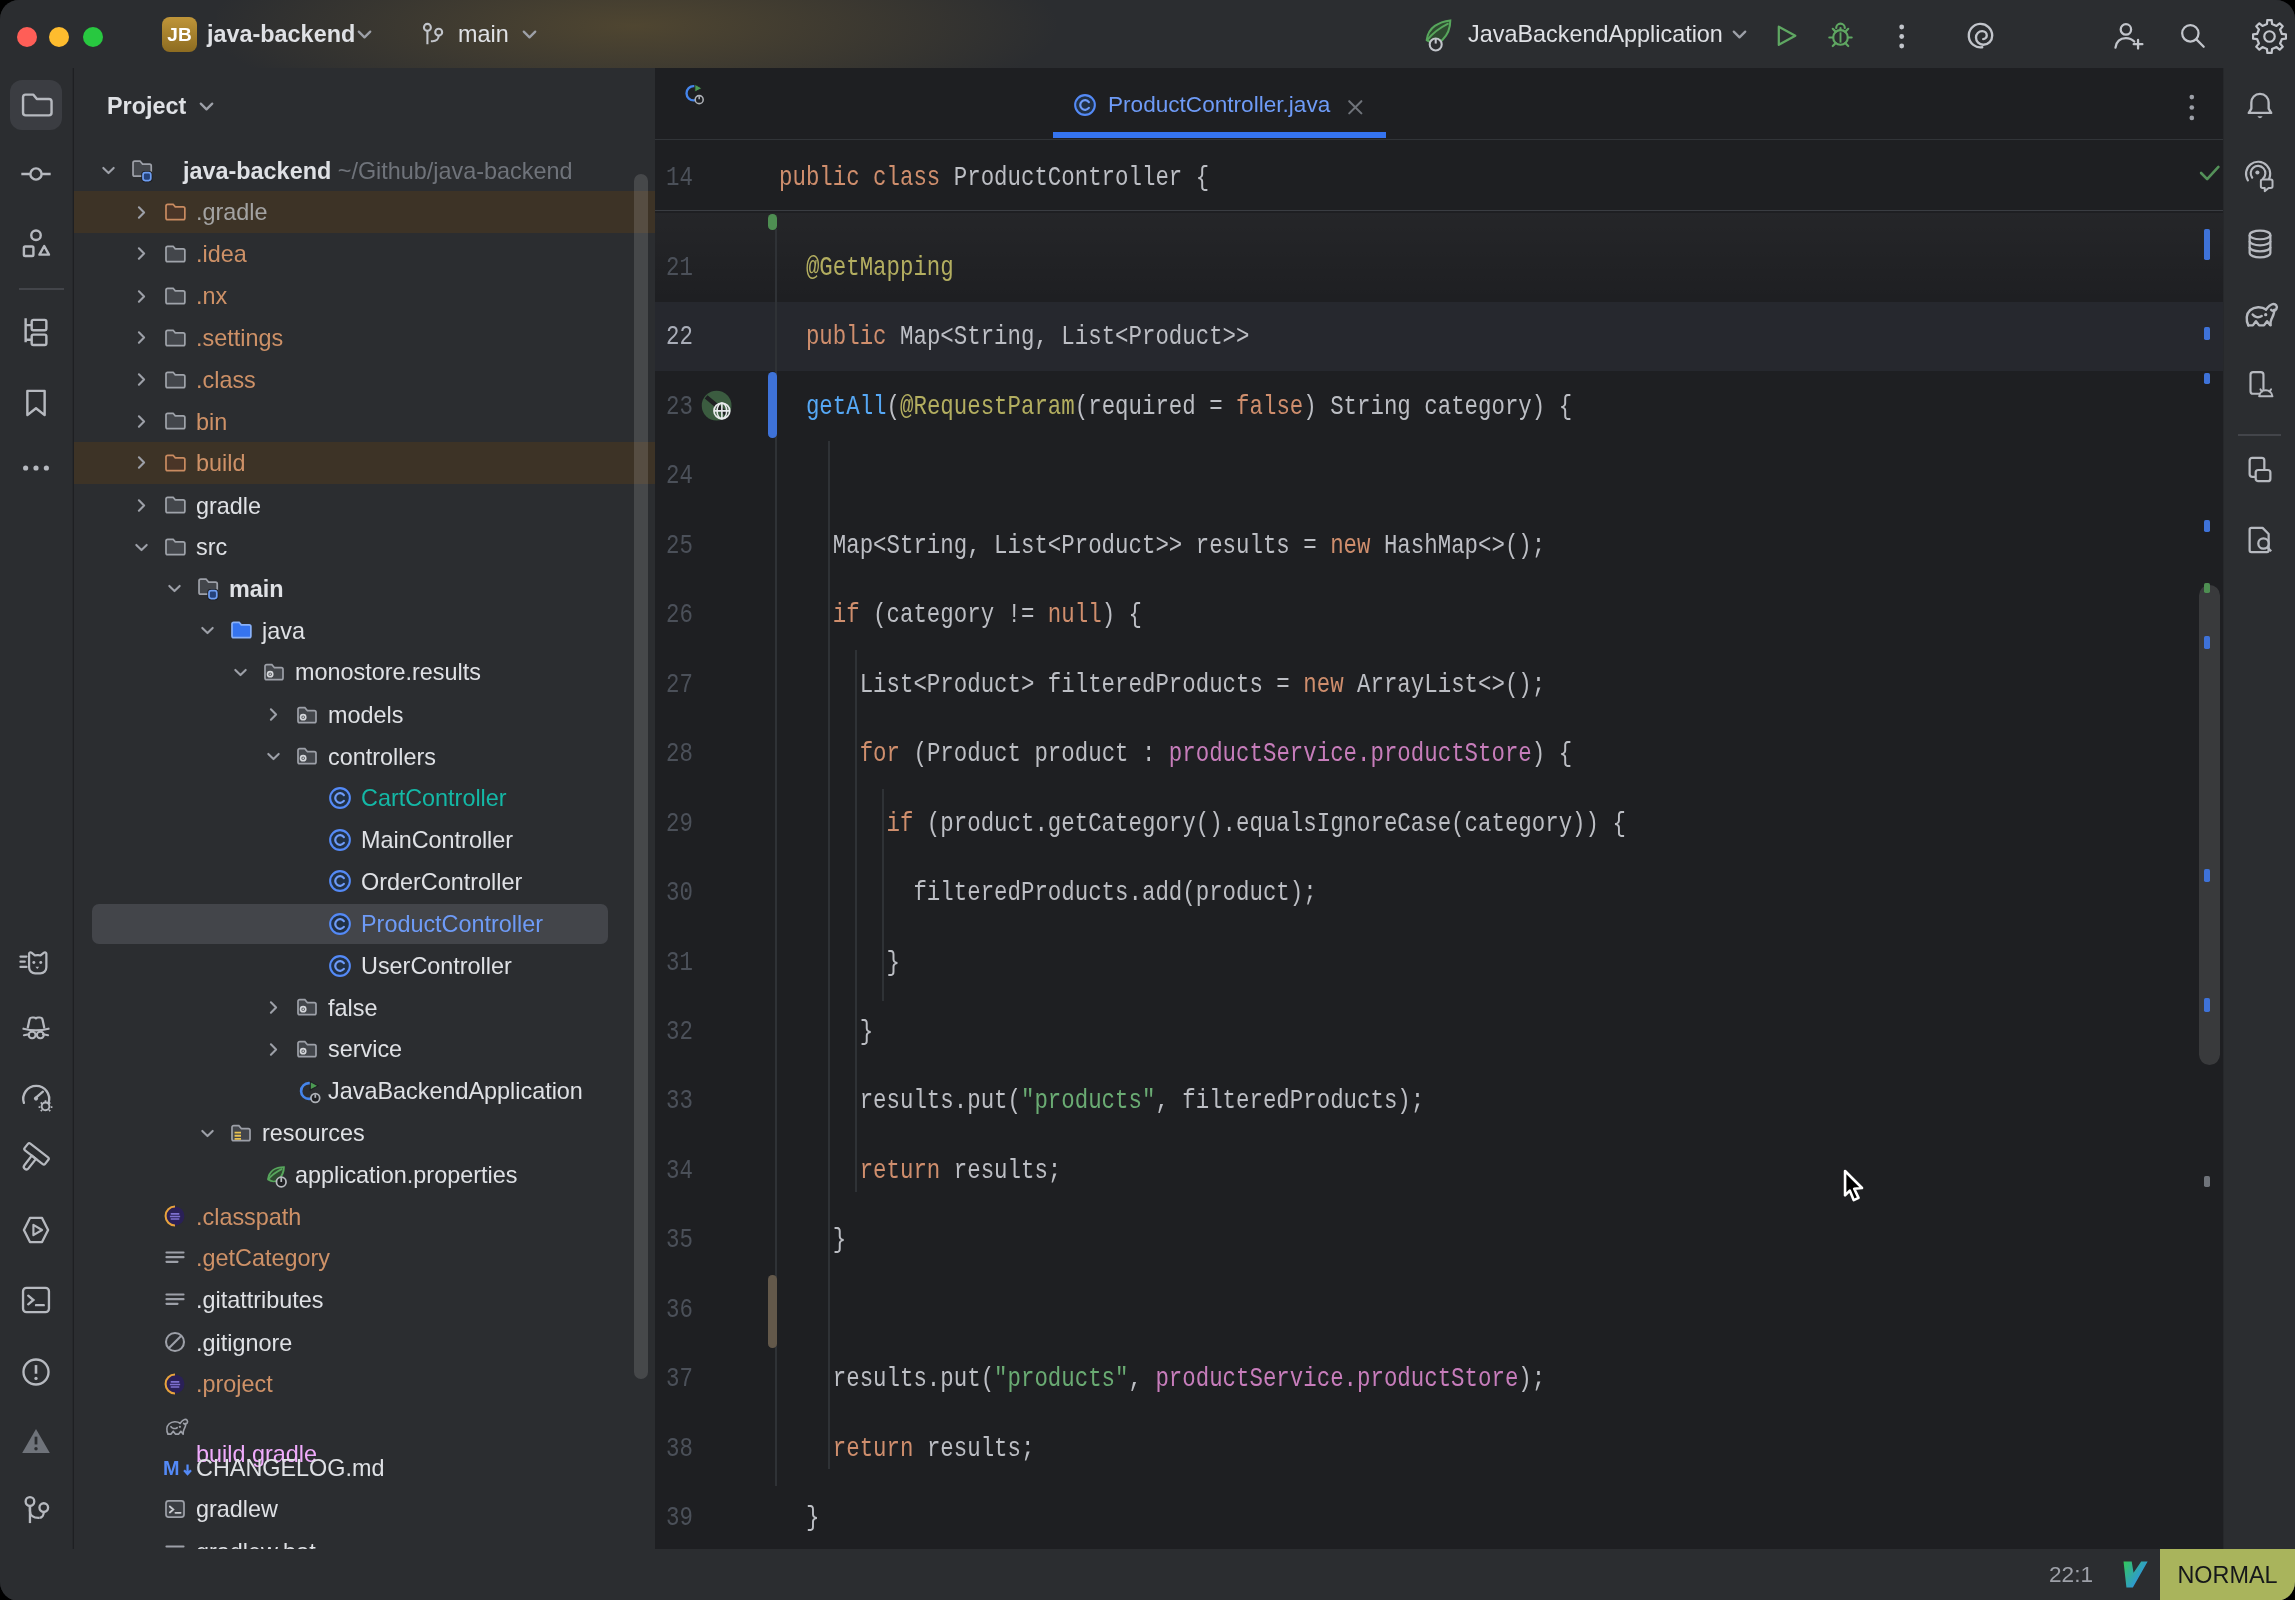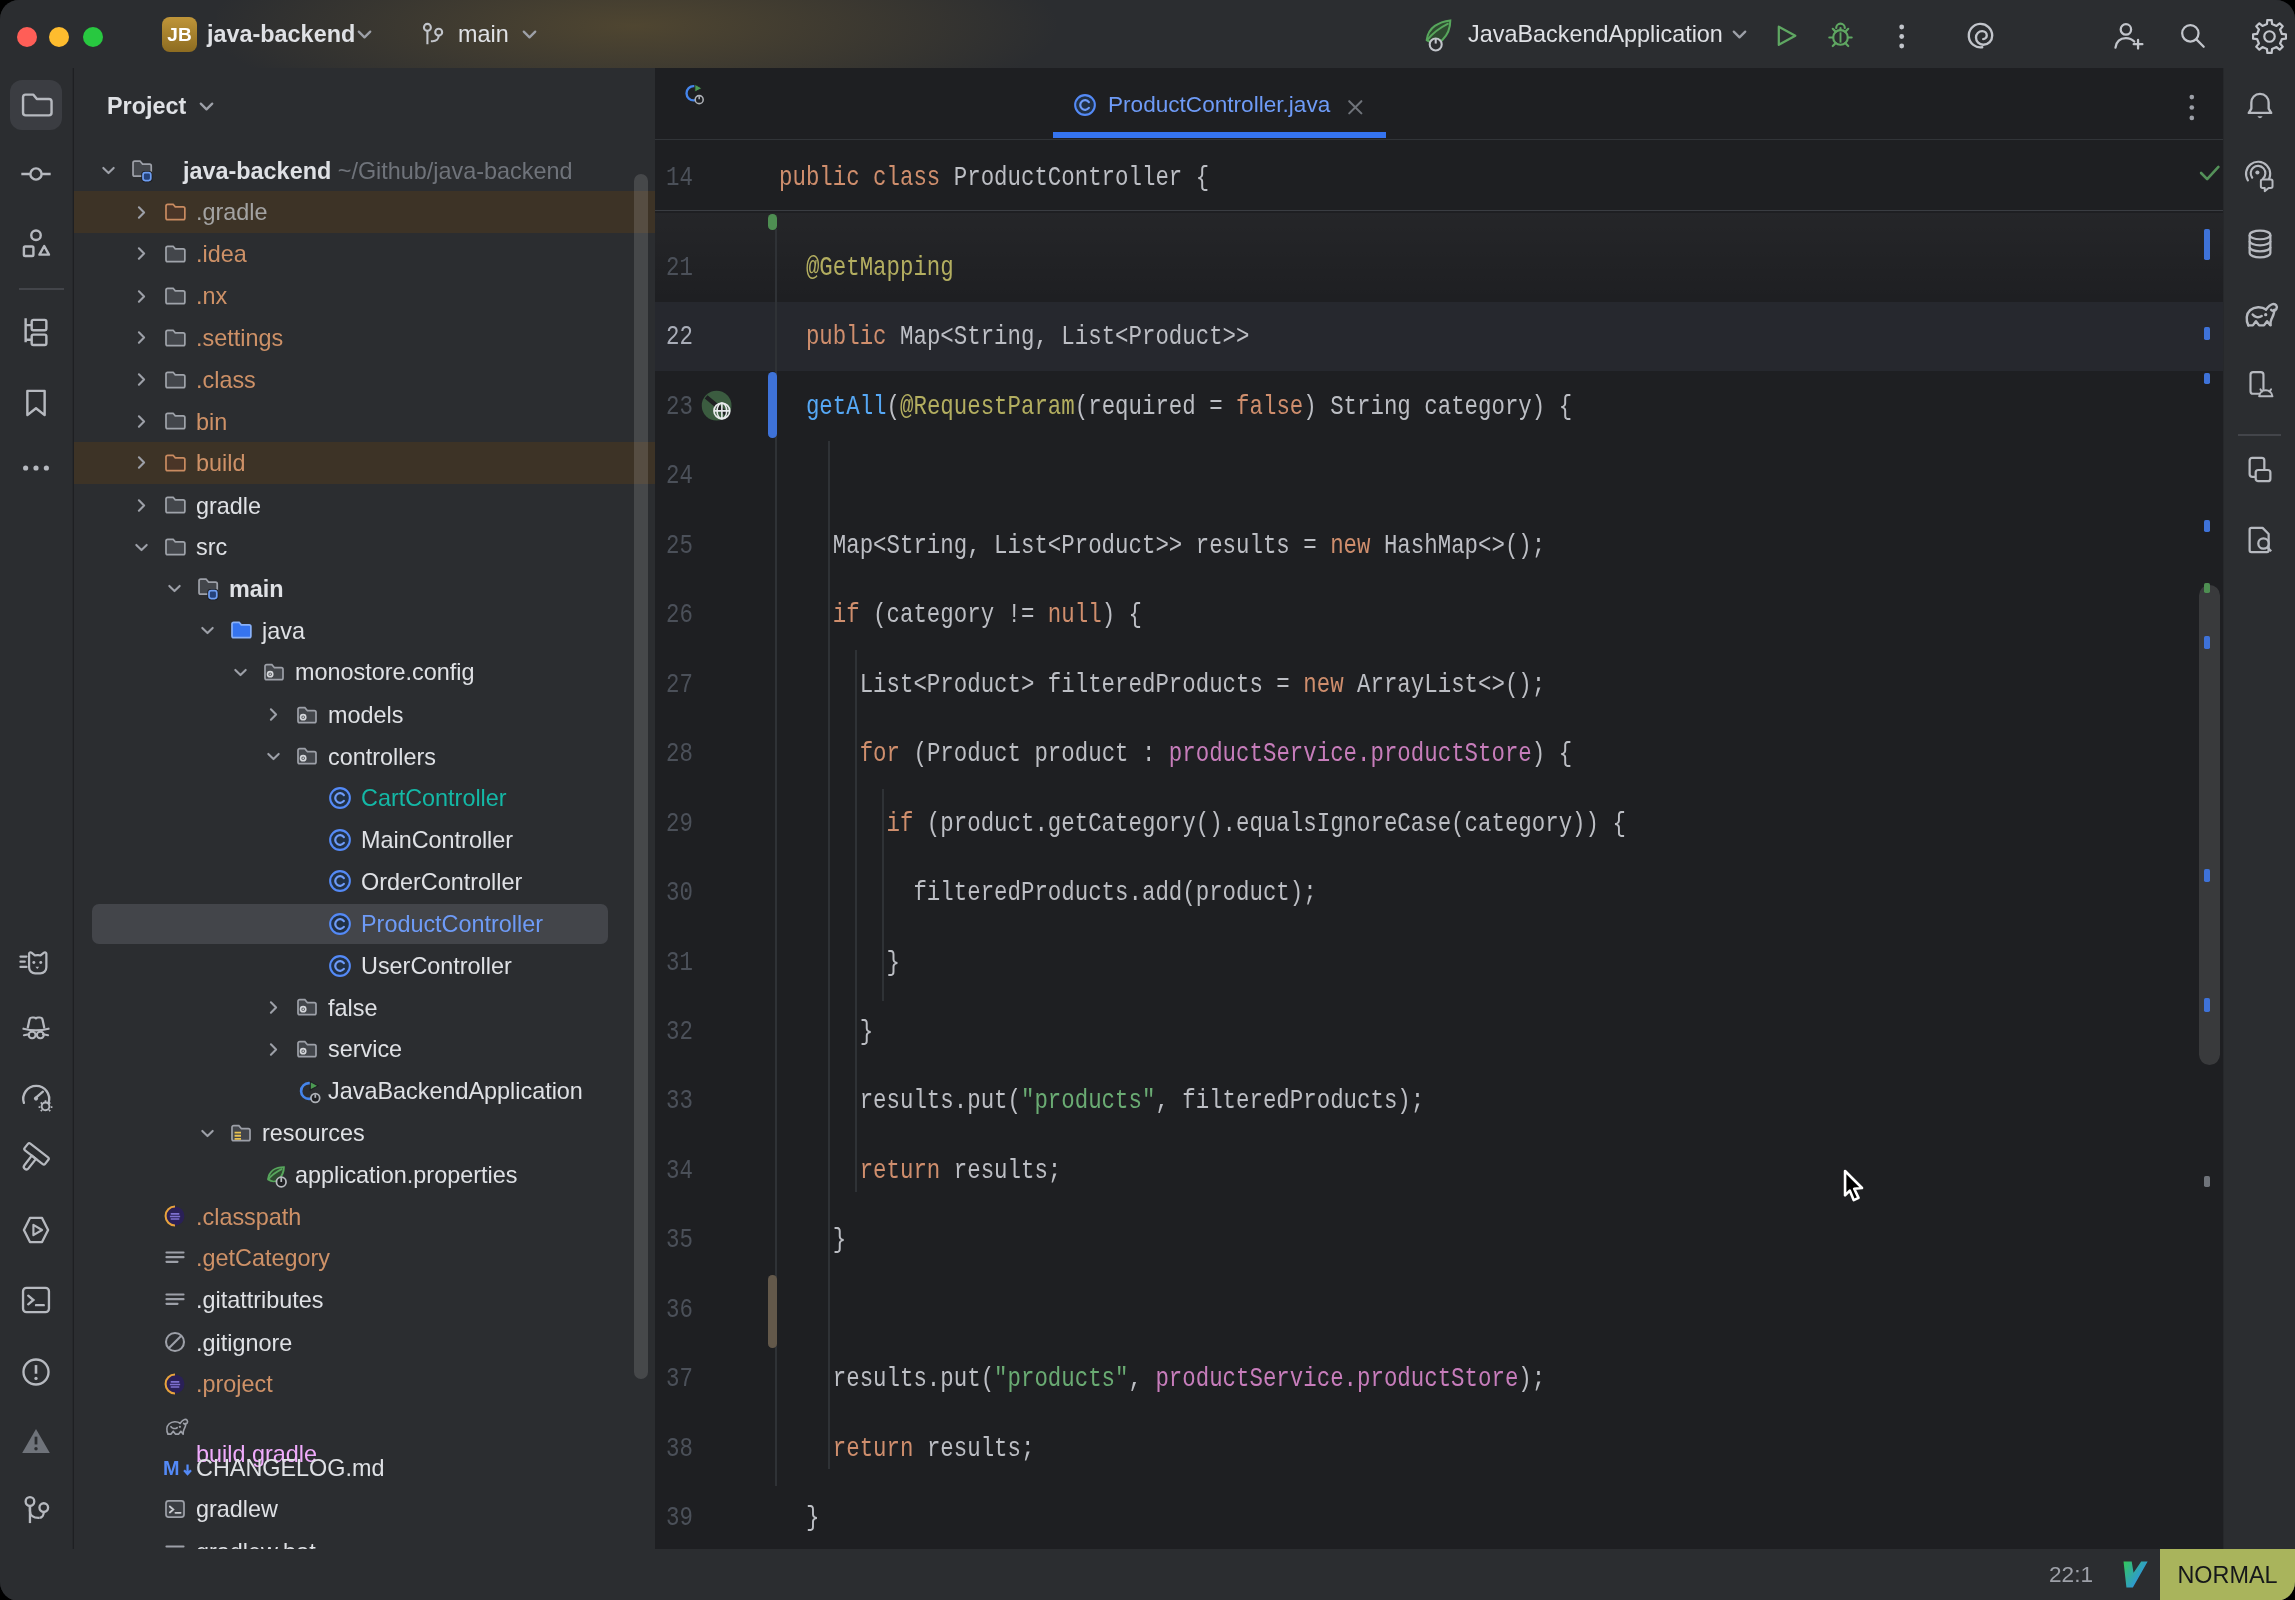--- a/index.html
+++ b/index.html
@@ -253,21 +253,21 @@
           <path d="M5 8l6 6 6-6" stroke="#9DA0A8" stroke-width="2.4" fill="none" stroke-linecap="round" stroke-linejoin="round"></path>
         </svg>
       </div>
 <div class="abs" style="left:188px;top:592px;">
         <svg width="24" height="24" viewBox="0 0 28 28" fill="none">
           <path d="M3.5 7.5c0-1.1.9-2 2-2h6l3 3.5h8c1.1 0 2 .9 2 2v10c0 1.1-.9 2-2 2h-17c-1.1 0-2-.9-2-2v-13.5z" fill="#43464B" stroke="#9DA0A8" stroke-width="2"></path>
           <circle cx="9.5" cy="16.5" r="3" fill="none" stroke="#D5D7DB" stroke-width="2"></circle>
           <circle cx="9.5" cy="16.5" r="1" fill="#D5D7DB"></circle>
         </svg>
       </div>
-<div class="ptxt" style="left:221px;top:583px;color:#DFE1E5;">monostore.config</div>
+<div class="ptxt" style="left:221px;top:583px;color:#DFE1E5;">monostore.results</div>
 <div class="abs" style="left:190px;top:637px;">
         <svg width="19" height="19" viewBox="0 0 22 22" fill="none">
           <path d="M8 5l6 6-6 6" stroke="#9DA0A8" stroke-width="2.4" fill="none" stroke-linecap="round" stroke-linejoin="round"></path>
         </svg>
       </div>
 <div class="abs" style="left:221px;top:635px;">
         <svg width="24" height="24" viewBox="0 0 28 28" fill="none">
           <path d="M3.5 7.5c0-1.1.9-2 2-2h6l3 3.5h8c1.1 0 2 .9 2 2v10c0 1.1-.9 2-2 2h-17c-1.1 0-2-.9-2-2v-13.5z" fill="#43464B" stroke="#9DA0A8" stroke-width="2"></path>
           <circle cx="9.5" cy="16.5" r="3" fill="none" stroke="#D5D7DB" stroke-width="2"></circle>
           <circle cx="9.5" cy="16.5" r="1" fill="#D5D7DB"></circle>

